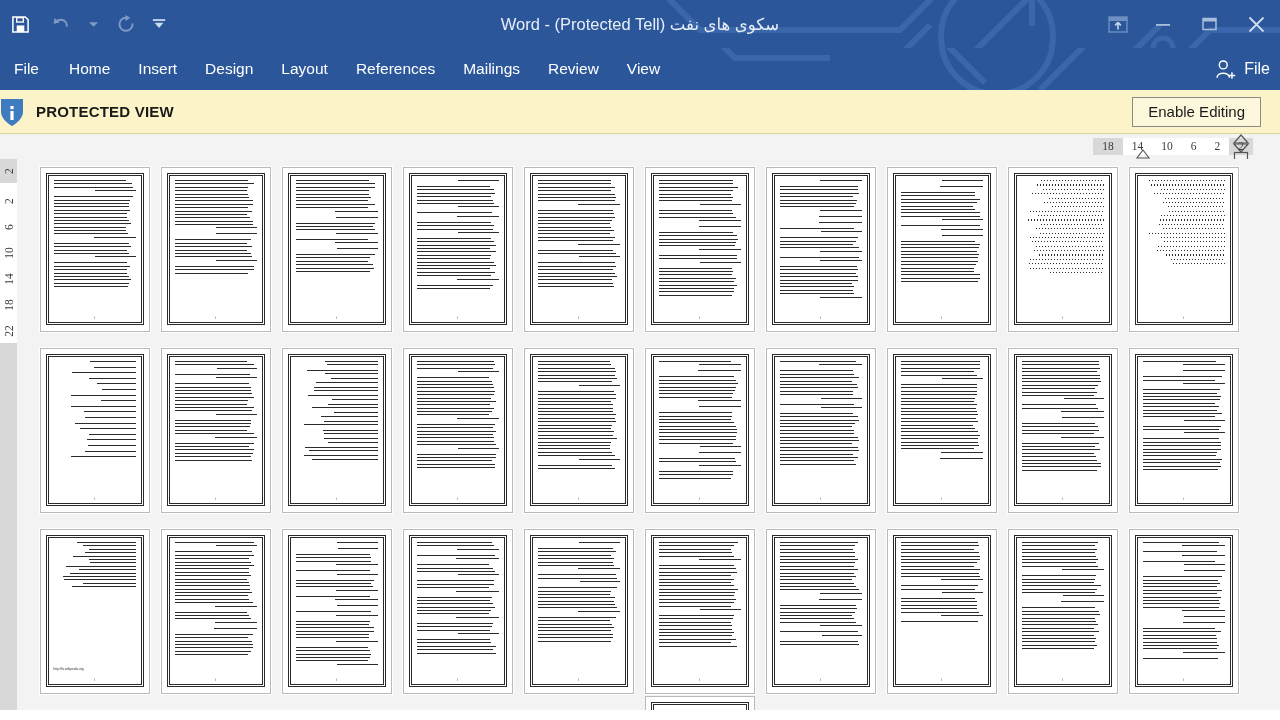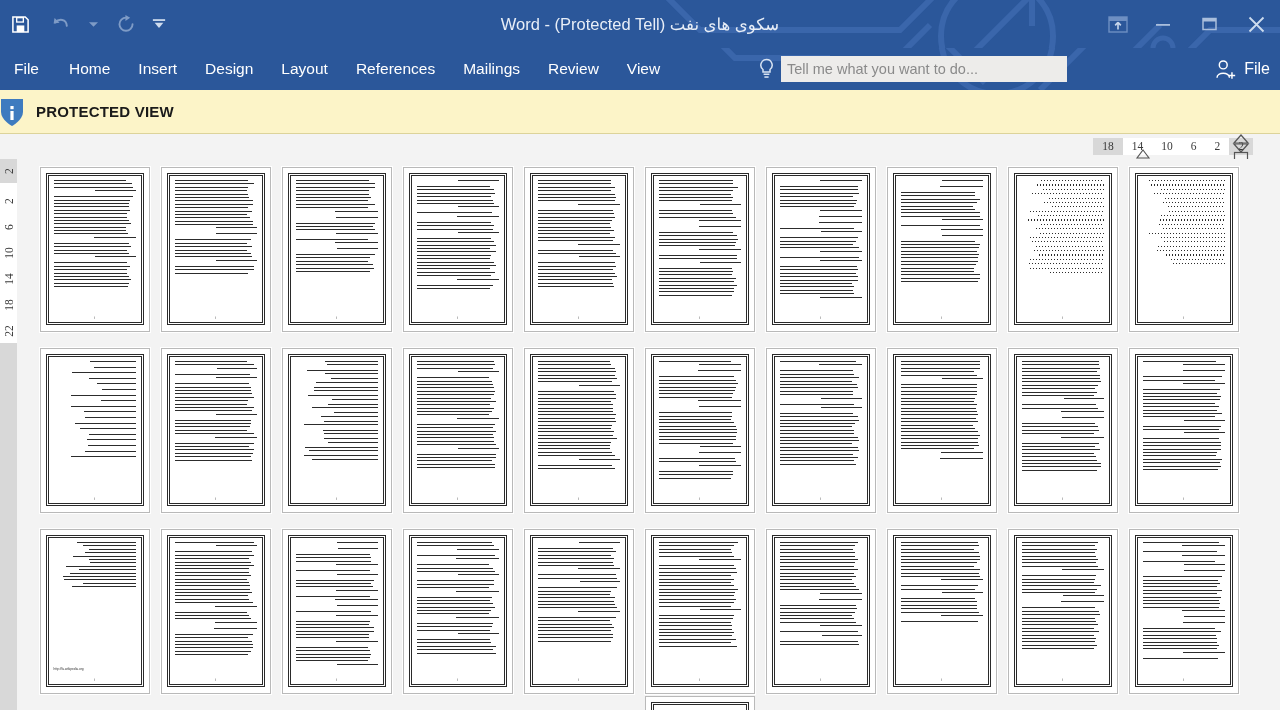--- a/index.html
+++ b/index.html
@@ -369,48 +369,41 @@
     <div class="tab">Home</div>
     <div class="tab">Insert</div>
     <div class="tab">Design</div>
     <div class="tab">Layout</div>
     <div class="tab">References</div>
     <div class="tab">Mailings</div>
     <div class="tab">Review</div>
     <div class="tab">View</div>
   </div>
 
-  <div class="tellme-wrap">
-    <svg class="bulb" width="17" height="22" viewBox="0 0 17 22">
-      <path d="M8.5 1.5 A5.6 5.6 0 0 0 5 11.5 L5 14 L12 14 L12 11.5 A5.6 5.6 0 0 0 8.5 1.5 Z" fill="none" stroke="#d8e3f2" stroke-width="1.5"></path>
-      <rect x="5.6" y="15.5" width="5.8" height="1.5" fill="#d8e3f2"></rect>
-      <rect x="6.4" y="18.3" width="4.2" height="1.5" fill="#d8e3f2"></rect>
-    </svg>
-    <input class="tellme" value="" placeholder="Tell me what you want to do..." style="">
-  </div>
 
   <div class="share">
     <svg width="22" height="21" viewBox="0 0 24 22">
       <circle cx="9" cy="6" r="4.3" fill="none" stroke="#ffffff" stroke-width="1.6"></circle>
       <path d="M2.2 20 C2.2 13.6 15.8 13.6 15.8 20" fill="none" stroke="#ffffff" stroke-width="1.6"></path>
       <path d="M18.5 14 L18.5 21 M15 17.5 L22 17.5" stroke="#ffffff" stroke-width="1.6"></path>
     </svg>
     <span class="share-label">File</span>
   </div>
 </div>
 
 <div class="pvbar">
   <div class="pv-icon">
     <svg width="24" height="30" viewBox="0 0 24 30">
       <path d="M1 2 L23 2 L23 15 C23 23 12 29 12 29 C12 29 1 23 1 15 Z" fill="#3e7bbf"></path>
       <rect x="10.4" y="9" width="3.2" height="3.2" fill="#ffffff"></rect>
       <rect x="10.4" y="14" width="3.2" height="9" fill="#ffffff"></rect>
     </svg>
   </div>
   <span class="pv-strong">PROTECTED VIEW</span>
+  <button class="pv-btn">Enable Editing</button>
 </div>
 
 <div class="ruler-row">
   <div class="h-ruler">
     <div class="hr-gray">
       <span class="hr-num">18</span>
     </div>
     <div class="hr-white">
       <span class="hr-num">14</span>
       <span class="hr-num">10</span>

